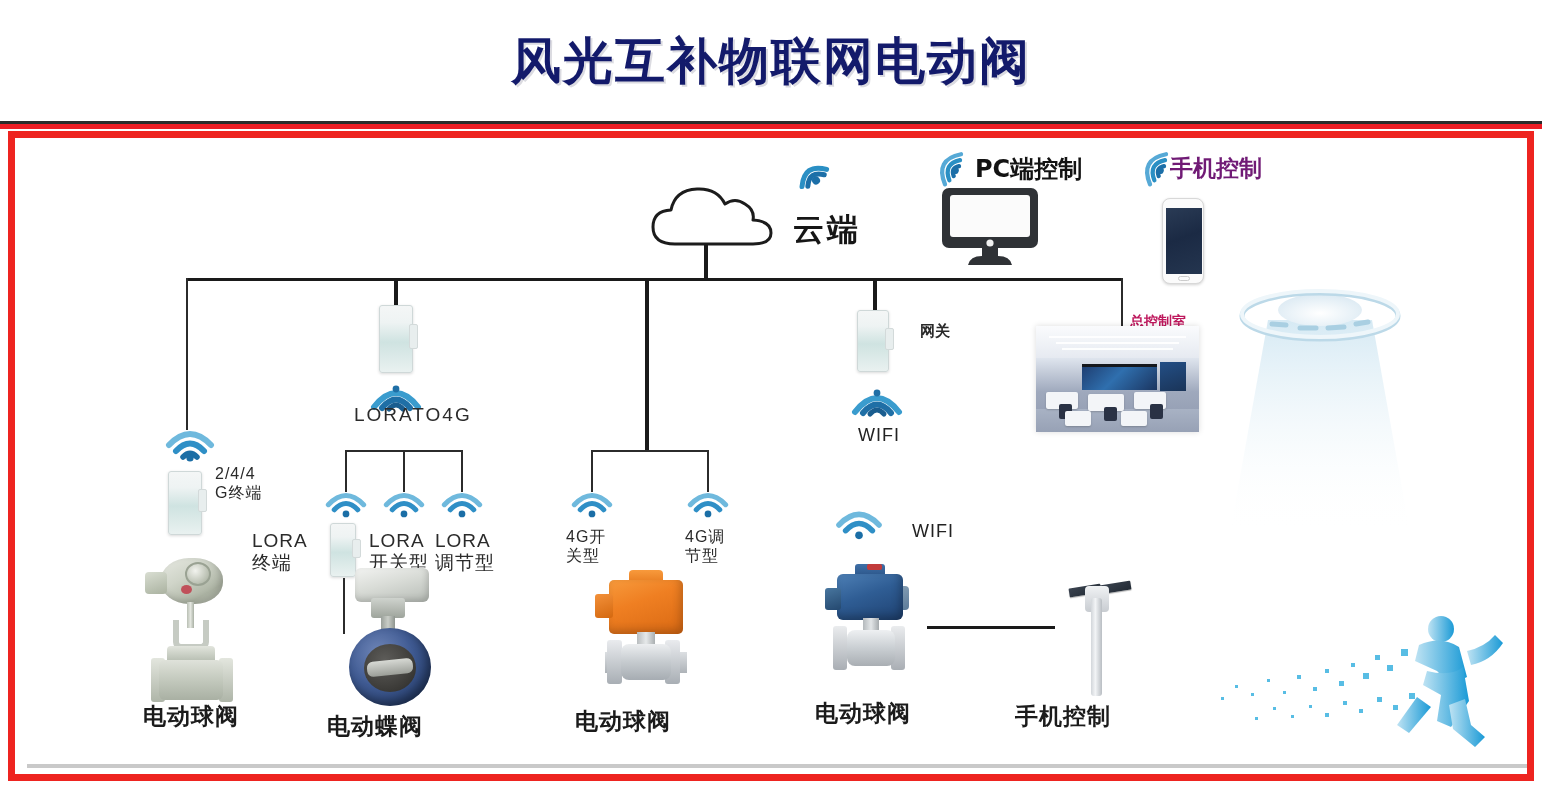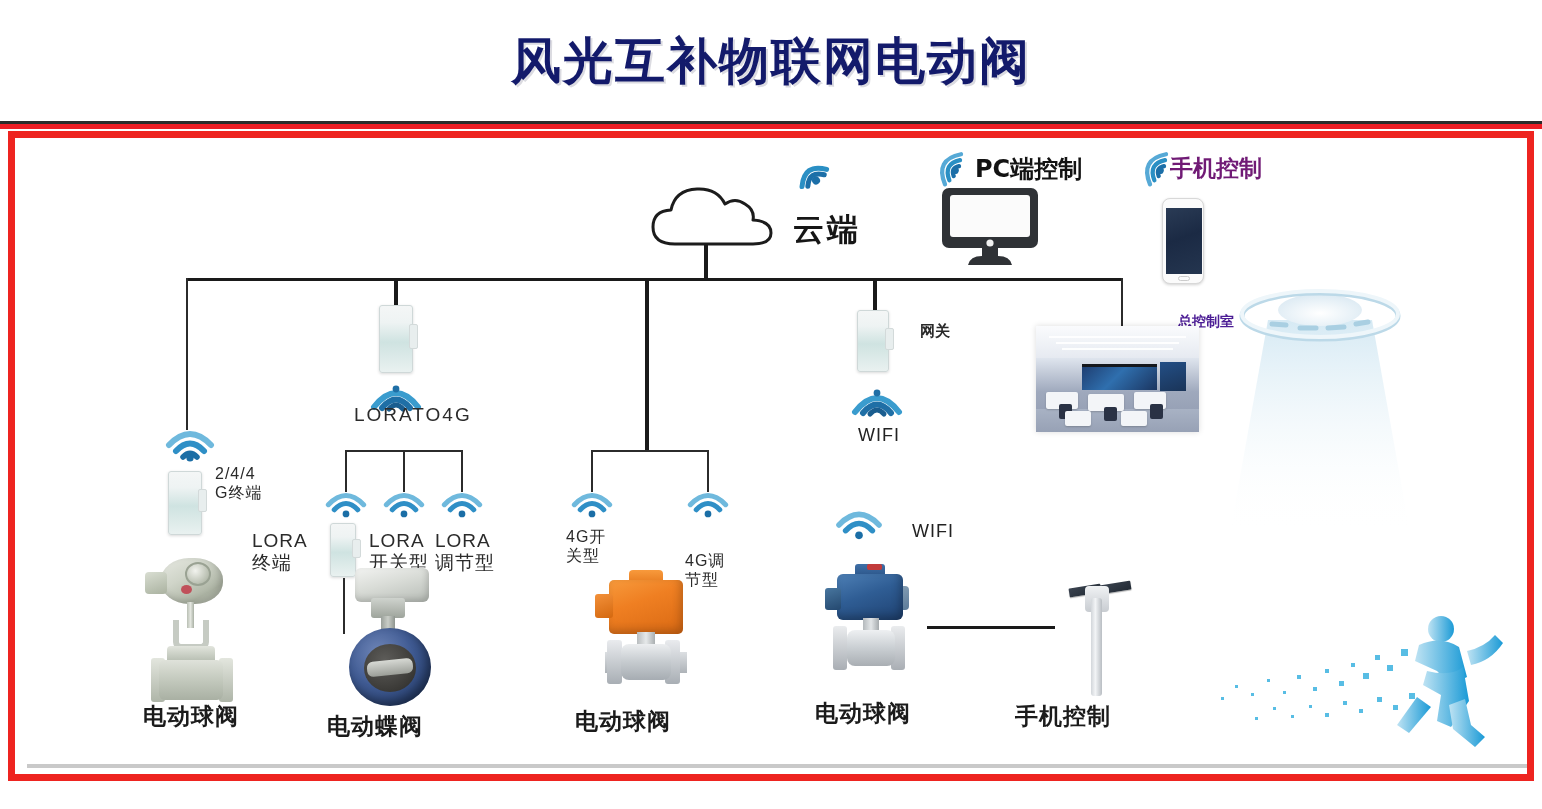--- a/index.html
+++ b/index.html
@@ -541,21 +541,21 @@
       </svg>
       <svg class="wifi" style="left:672px; top:348px;" width="42" height="34" viewBox="0 0 50 40">
         <g fill="none" stroke-linecap="round">
           <path d="M4 22 Q25 0 46 22" stroke="#6fb9dd" stroke-width="6"></path>
           <path d="M11 28 Q25 13 39 28" stroke="#2f8fc6" stroke-width="6"></path>
           <circle cx="25" cy="33" r="4" fill="#1b6ea6" stroke="none"></circle>
         </g>
       </svg>
       <div class="lbl en" style="left:551px; top:390px; font-size:16px; color:#2b2b2b;">4G开
 关型</div>
-      <div class="lbl en" style="left:670px; top:390px; font-size:16px; color:#2b2b2b;margin-top:24px;">4G调
+      <div class="lbl en" style="left:670px; top:390px; font-size:16px; color:#2b2b2b;">4G调
 节型</div>
 
       <div class="valve" style="left:578px; top:432px; width:100px; height:126px;">
         <div class="ob-top"></div>
         <div class="ob-act"></div>
         <div class="ob-left"></div>
         <div class="ob-neck"></div>
         <div class="ob-pipe" style="left:12px;"></div>
         <div class="ob-pipe" style="left:76px;"></div>
         <div class="ob-flange" style="left:14px;"></div>
@@ -603,21 +603,21 @@
 
       <div class="valve" style="left:1040px; top:420px; width:92px; height:150px;">
         <div class="sp-panel" style="left:14px; top:28px; width:32px; transform:rotate(-9deg);"></div>
         <div class="sp-panel" style="left:44px; top:25px; width:32px; transform:rotate(-9deg);"></div>
         <div class="sp-head"></div>
         <div class="sp-pole"></div>
       </div>
       <div class="lbl big-zh" style="left:1000px; top:565px;">手机控制</div>
 
       <div class="vline" style="left:1106px; top:140px; height:48px;"></div>
-      <div class="lbl zh" style="left:1115px; top:175px; font-size:14px; color:#4c1d95;margin-left:48px;">总控制室</div>
+      <div class="lbl zh" style="left:1115px; top:175px; font-size:14px; color:#be185d;">总控制室</div>
 
       <div class="ctrl-room" style="left:1021px; top:188px;">
         <div class="cr-ceil"></div>
         <div class="cr-ceilstrip" style="left:8%;  top:9%;  width:84%;"></div>
         <div class="cr-ceilstrip" style="left:12%; top:15%; width:76%;"></div>
         <div class="cr-ceilstrip" style="left:16%; top:21%; width:68%;"></div>
         <div class="cr-videowall"></div>
         <div class="cr-wall-r"></div>
         <div class="cr-floor"></div>
         <div class="cr-desk" style="left:6%;  top:62%; width:20%; height:16%;"></div>

